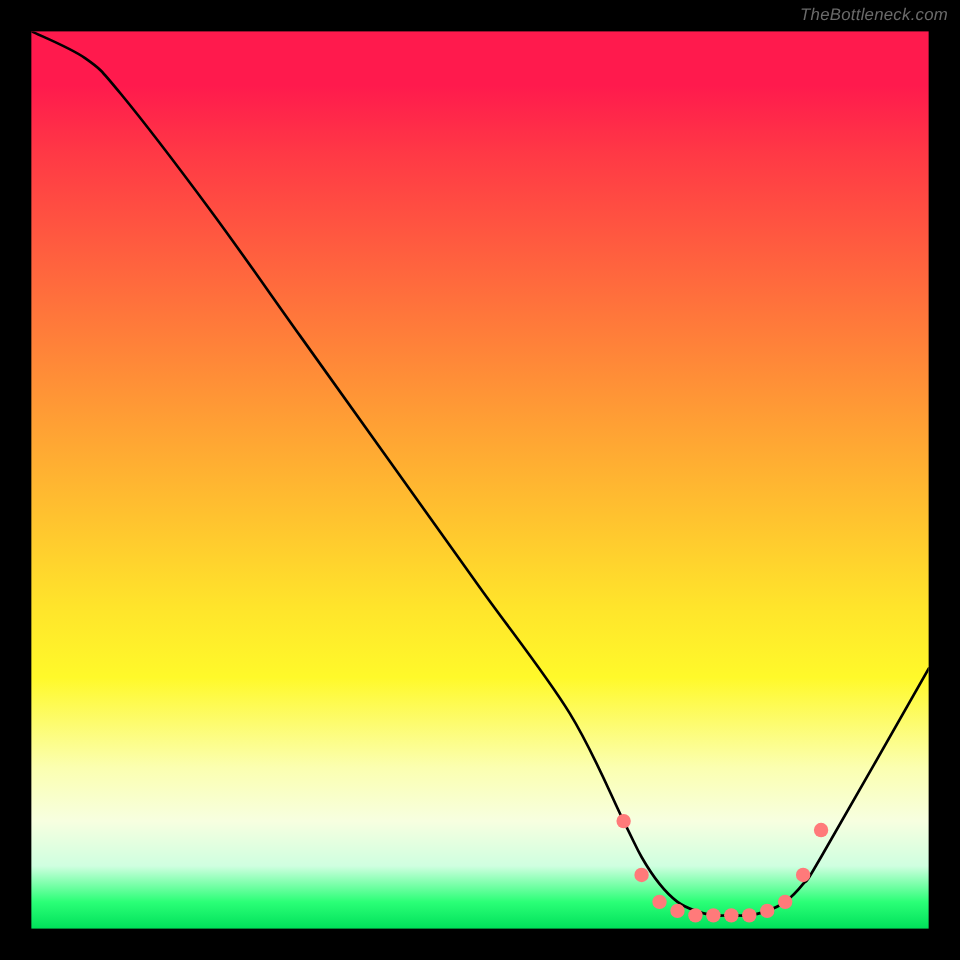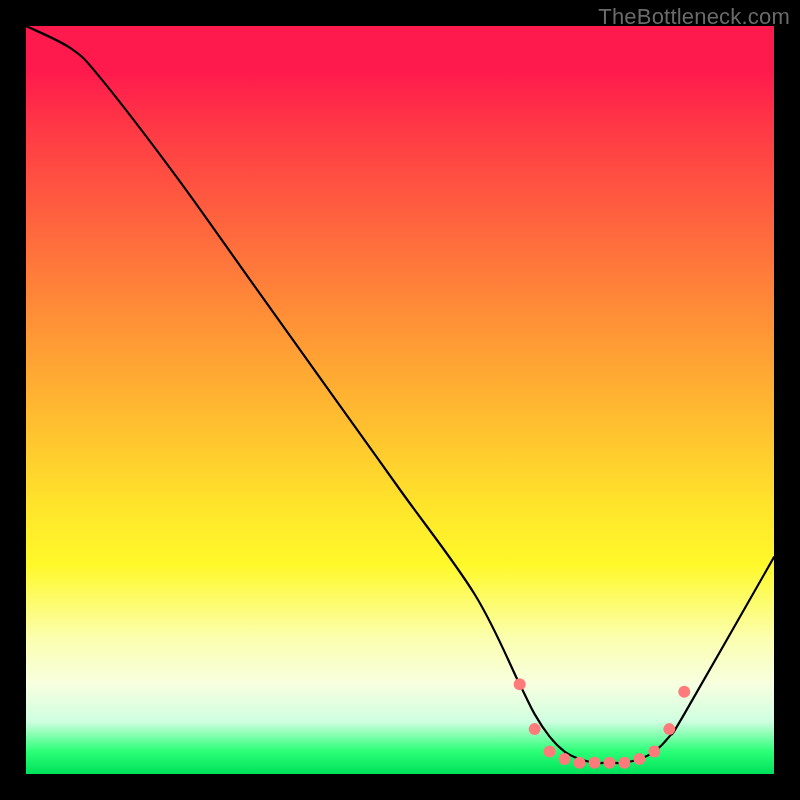--- a/index.html
+++ b/index.html
@@ -15,25 +15,26 @@
     position: relative;
     width: 800px;
     height: 800px;
     background: #000;
   }
   .watermark {
     position: absolute;
     top: 4px;
     right: 10px;
     color: #6a6a6a;
-    font-size: 22px;
+    font-size: 14px;
     font-weight: 500;
     letter-spacing: 0.2px;
     z-index: 10;
     pointer-events: none;
+    font-style: italic;
   }
   .plot-area {
     position: absolute;
     left: 26px;
     top: 26px;
     width: 748px;
     height: 748px;
     overflow: hidden;
   }
   .gradient {

